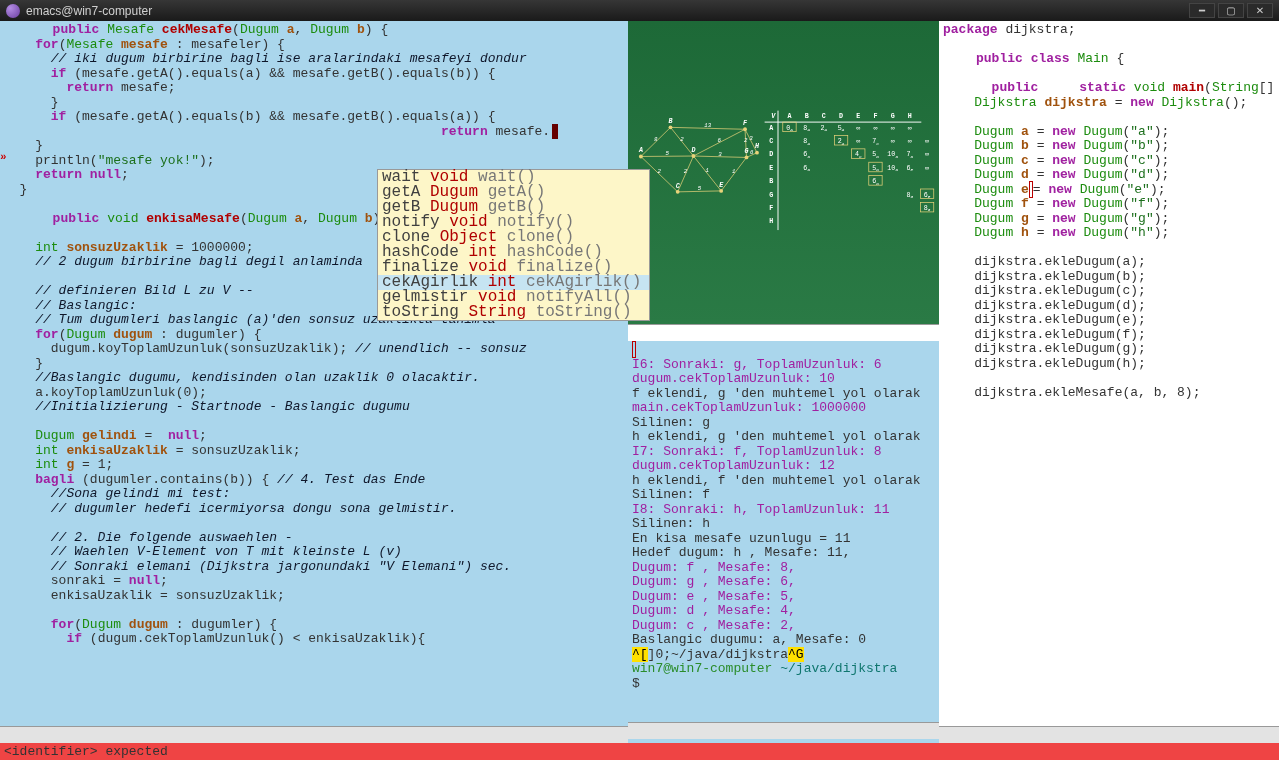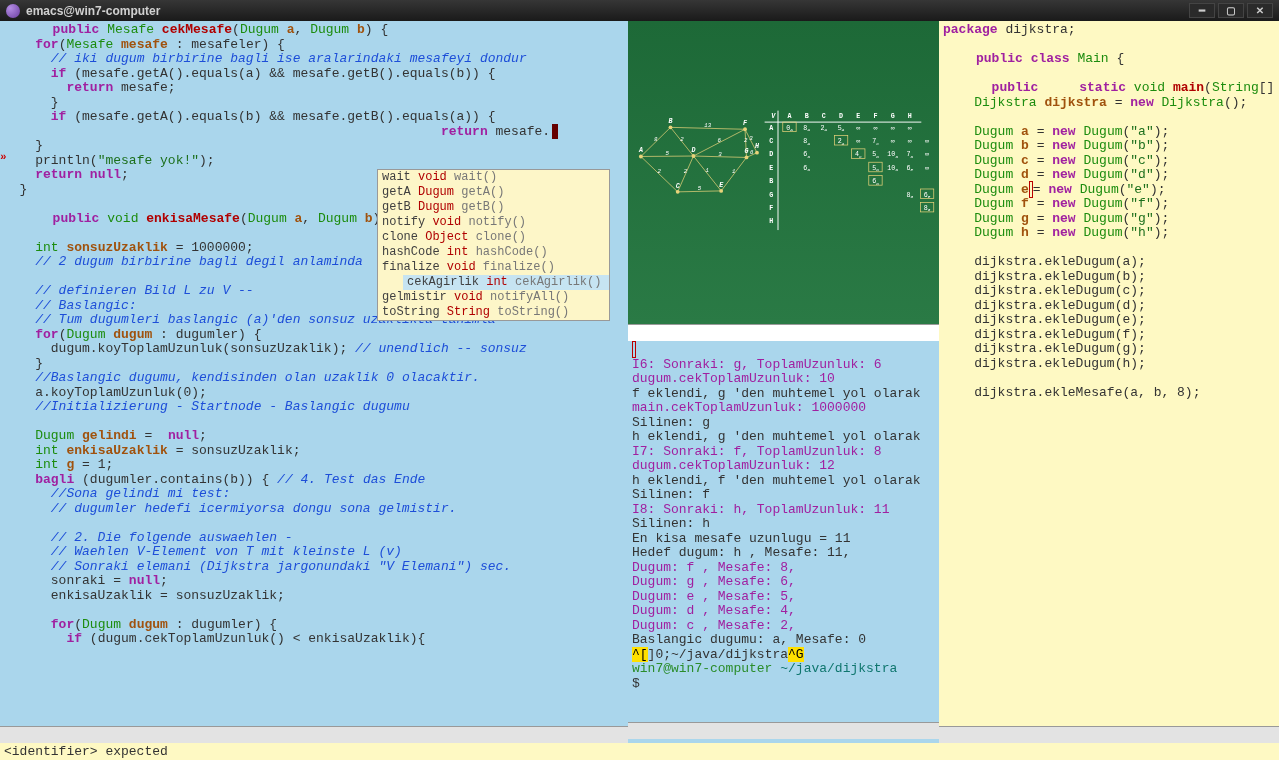--- a/index.html
+++ b/index.html
@@ -14,59 +14,58 @@
 }
 .titlebar {
   height: 21px;
   background: linear-gradient(to bottom, #363636 0%, #1a1a1a 100%);
   color: #d0d0d0;
   display: flex;
   align-items: center;
   padding: 0 6px;
   font-family: "Segoe UI", sans-serif;
   font-size: 12px;
-  font-weight: bold;
 }
 .titlebar .icon {
   width: 14px; height: 14px; background: radial-gradient(circle at 30% 30%, #b48de3, #6a3da0);
   border-radius: 50%; margin-right: 6px;
 }
 .titlebar .wincontrols { margin-left: auto; display: flex; gap: 3px; }
 .titlebar .wincontrols .btn {
   width: 26px; height: 15px; background: #2a2a2a; border: 1px solid #444; color: #ccc;
   display: flex; align-items: center; justify-content: center; font-size: 10px;
 }
 .columns { display: flex; height: 718px; }
 .col-left { width: 628px; background: #aad6ec; position: relative; }
 .col-mid { width: 311px; display: flex; flex-direction: column; }
-.col-right { width: 340px; background: #fef9c3; }
+.col-right { width: 340px; background: #ffffff; }
 .code {
   white-space: pre; line-height: 14.5px; padding: 2px 4px; color: #333;
   font-size: 13px;
 }
 .kw-public { color: #a020a0; font-weight: bold; padding-left: 33px; }
 .kw-type { color: #1c8c0e; }
 .kw-fn { color: #b00000; font-weight: bold; }
 .kw-var { color: #a0520d; font-weight: bold; }
 .kw-param { color: #a0520d; font-weight: bold; }
 .kw-ret { color: #a020a0; font-weight: bold; }
-.comment { color: #1d4ed8; font-style: italic; }
+.comment { color: #0f172a; font-style: italic; }
 .string { color: #1c6f1c; }
 .modeline {
   background: #e3e3e3; height: 17px; line-height: 17px; color: #333;
   font-size: 12px; padding: 0 4px; white-space: pre; overflow: hidden;
   border-top: 1px solid #999;
 }
-.minibuffer { background: #fef9c3; height: 17px; line-height: 17px; padding: 0 4px; color: #333; font-size: 13px; }
+.minibuffer { background: #ef4444; height: 17px; line-height: 17px; padding: 0 4px; color: #333; font-size: 13px; }
 .completion-popup {
   position: absolute; top: 148px; left: 377px; background: #fdf6c8;
-  border: 1px solid #999; font-size: 12px; line-height: 15px; z-index: 10;
+  border: 1px solid #999; font-size: 16px; line-height: 15px; z-index: 10;
 }
 .completion-popup .item { padding: 0 8px 0 4px; white-space: pre; }
-.completion-popup .item.sel { background: #c6e4f2; margin-left: 25px; }
+.completion-popup .item.sel { background: #c6e4f2; }
 .completion-popup .mname { color: #404040; }
 .completion-popup .mret { color: #b00000; }
 .completion-popup .msig { color: #777; }
 .graph-pane {
   height: 303px; background: #206a3a;
   background: linear-gradient(to bottom, #1d6937 0%, #2a7a45 100%);
   position: relative;
 }
 .graph-pane svg { width: 100%; height: 100%; }
 .graph-modeline { background: #fff; color: #333; }

